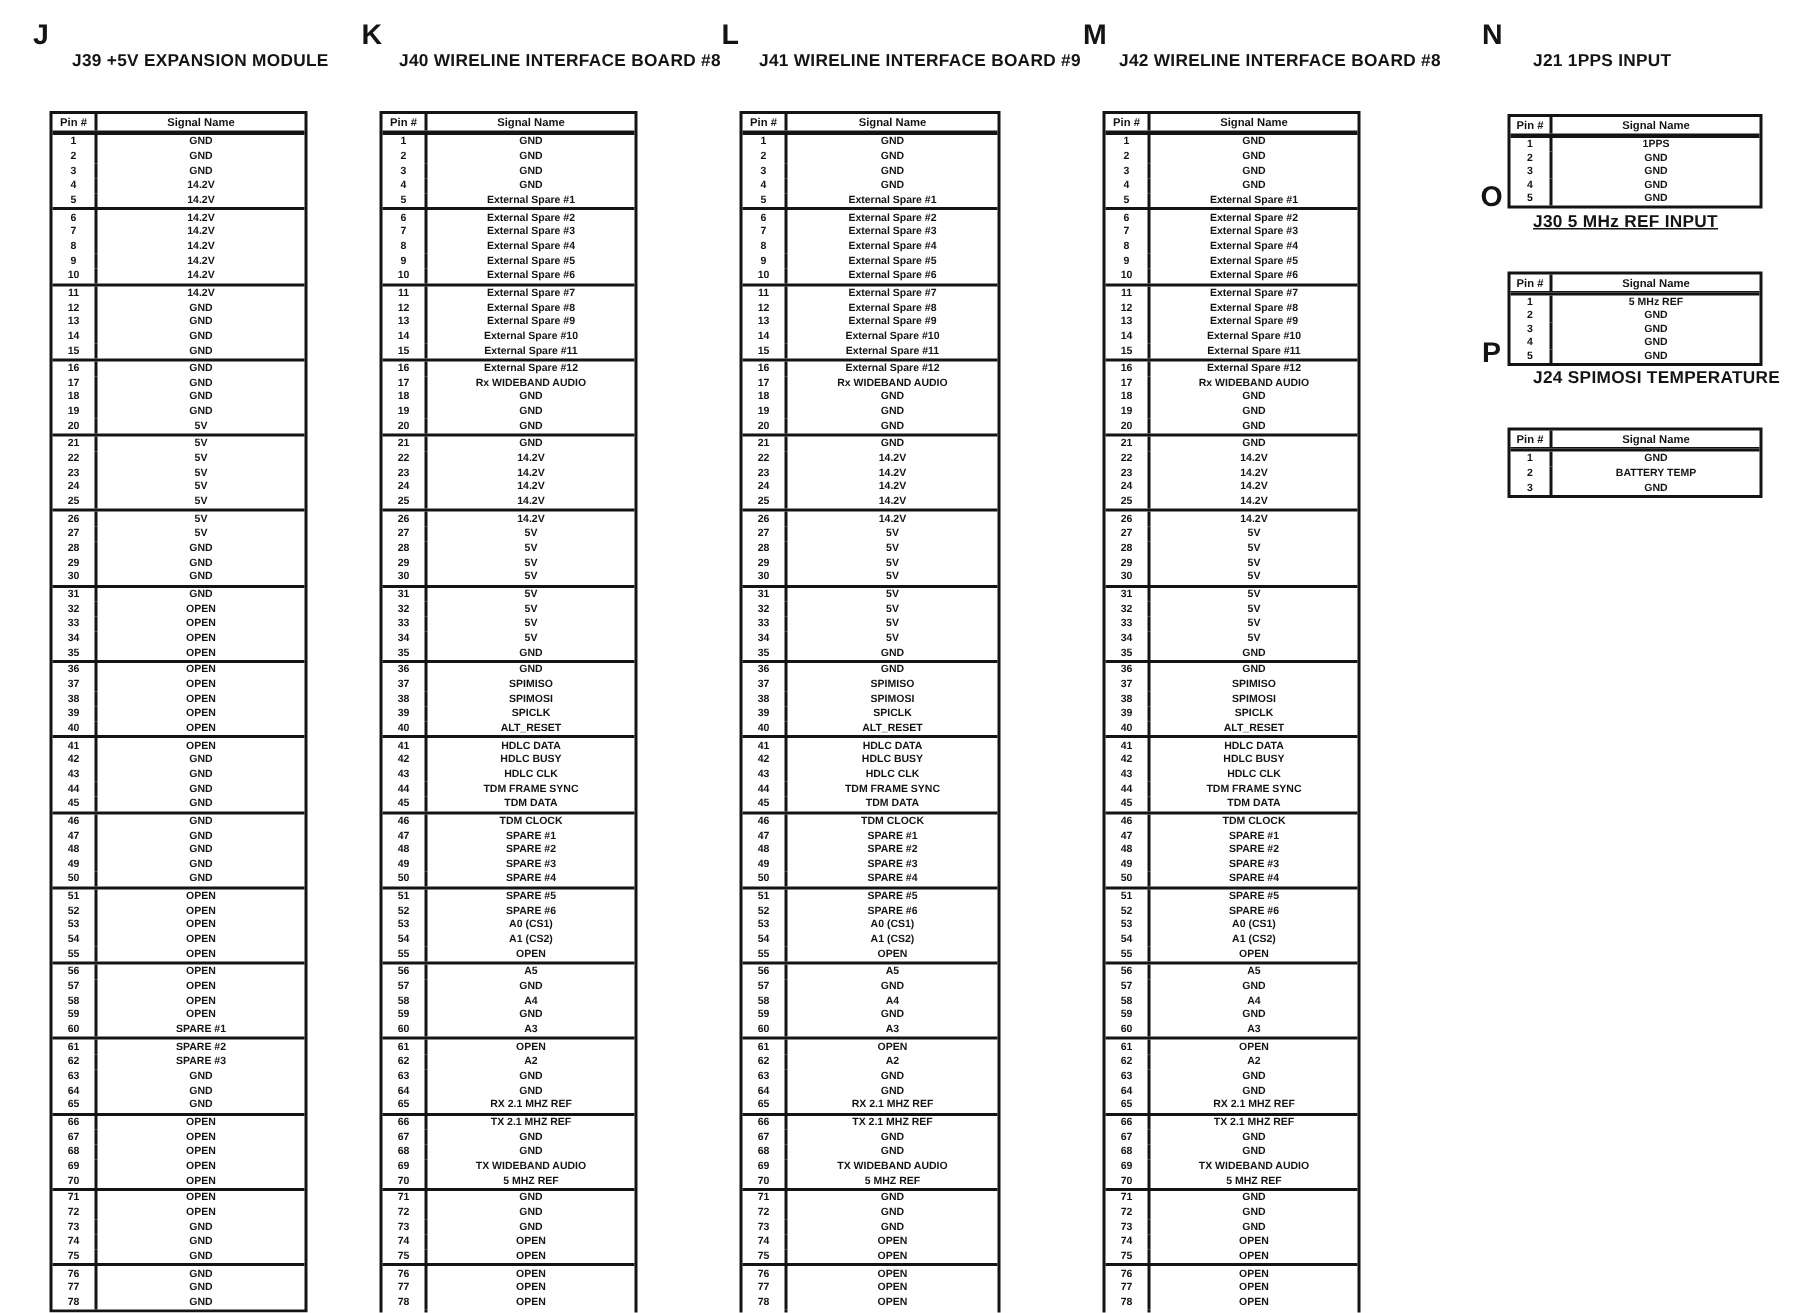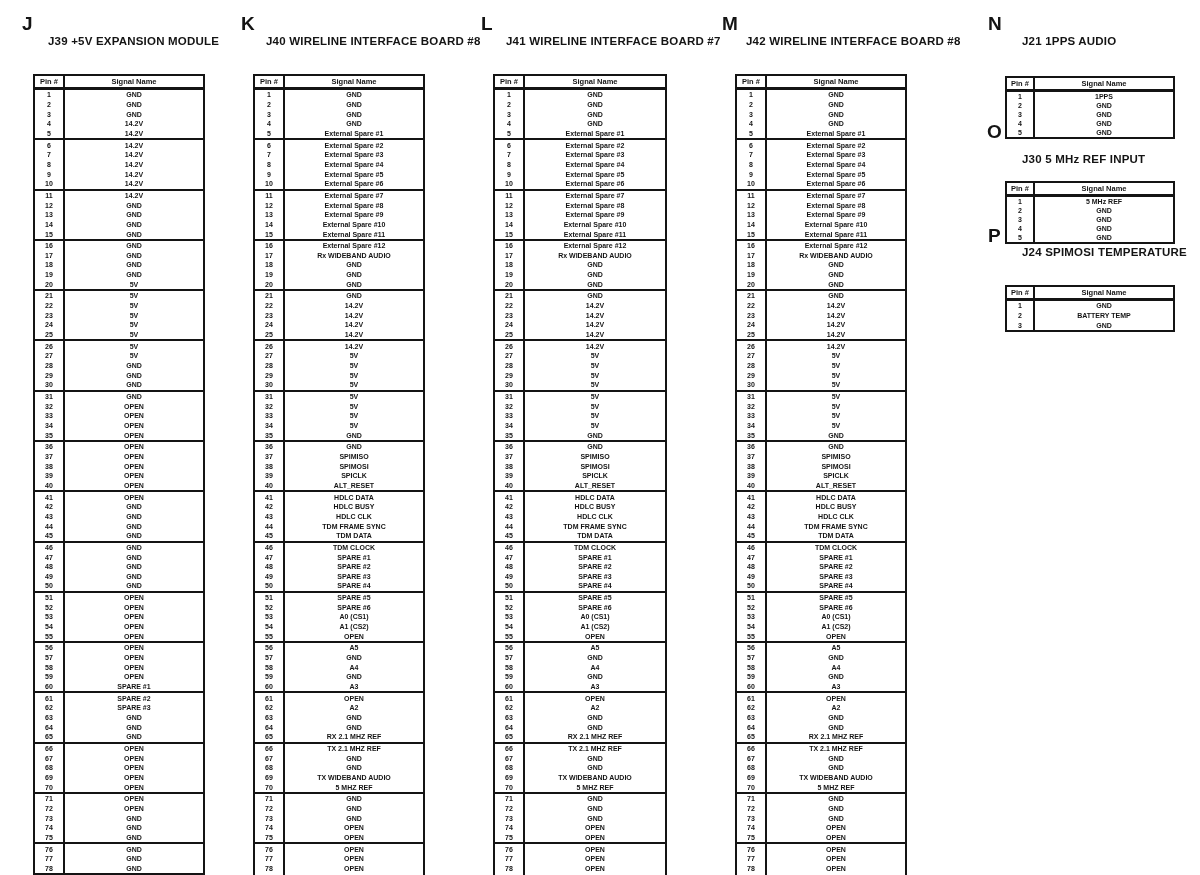--- a/index.html
+++ b/index.html
@@ -50,21 +50,21 @@
   .pos-letter-3 { left:722px; top:14px; }
   .pos-letter-4 { left:988px; top:14px; }
   .pos-letter-5 { left:987px; top:122px; }
   .pos-letter-6 { left:988px; top:226px; }
 
   .pos-title-0 { left:48px;   top:20px; }
   .pos-title-1 { left:266px;  top:20px; }
   .pos-title-2 { left:506px;  top:20px; }
   .pos-title-3 { left:746px;  top:20px; }
   .pos-title-4 { left:1022px; top:20px; }
-  .pos-title-5 { left:1022px; top:138px; }
+  .pos-title-5 { left:1022px; top:127px;text-decoration:underline; }
   .pos-title-6 { left:1022px; top:231px; }
 
   .pos-table-0 { left:33px;   top:38px;  width:172px; height:801px; }
   .pos-table-1 { left:253px;  top:38px;  width:172px; height:820px; }
   .pos-table-2 { left:493px;  top:38px;  width:174px; height:820px; }
   .pos-table-3 { left:735px;  top:38px;  width:172px; height:820px; }
   .pos-table-4 { left:1005px; top:40px;  width:170px; height:63px; }
   .pos-table-5 { left:1005px; top:145px; width:170px; height:63px; }
   .pos-table-6 { left:1005px; top:249px; width:170px; height:47px; }
 </style>
@@ -717,21 +717,21 @@
         <div class="pin-col">79</div>
         <div class="sig-col">GND</div>
       </div>
       <div class="prow">
         <div class="pin-col">80</div>
         <div class="sig-col">GND</div>
       </div>
     </div>
 
   <div class="section-letter pos-letter-2">L</div>
-  <div class="section-title pos-title-2">J41 WIRELINE INTERFACE BOARD #7</div>
+  <div class="section-title pos-title-2">J41 WIRELINE INTERFACE BOARD #9</div>
   <div class="ptable pos-table-2">
       <div class="phead">
         <div class="pin-col">Pin #</div>
         <div class="sig-col">Signal Name</div>
       </div>
       <div class="prow group-start">
         <div class="pin-col">1</div>
         <div class="sig-col">GND</div>
       </div>
       <div class="prow">
@@ -1375,21 +1375,21 @@
         <div class="pin-col">79</div>
         <div class="sig-col">GND</div>
       </div>
       <div class="prow">
         <div class="pin-col">80</div>
         <div class="sig-col">GND</div>
       </div>
     </div>
 
   <div class="section-letter pos-letter-4">N</div>
-  <div class="section-title pos-title-4">J21 1PPS AUDIO</div>
+  <div class="section-title pos-title-4">J21 1PPS INPUT</div>
   <div class="ptable small pos-table-4">
       <div class="phead">
         <div class="pin-col">Pin #</div>
         <div class="sig-col">Signal Name</div>
       </div>
       <div class="prow group-start">
         <div class="pin-col">1</div>
         <div class="sig-col">1PPS</div>
       </div>
       <div class="prow">

